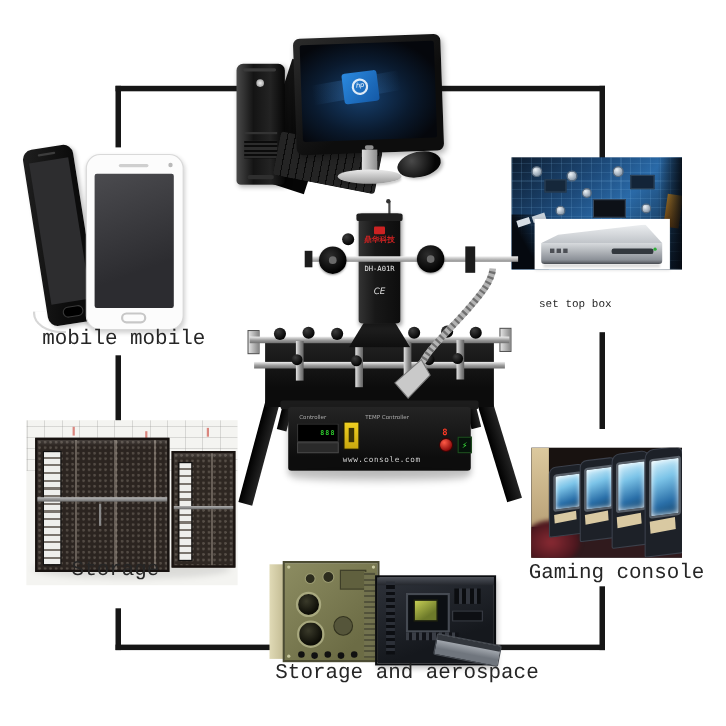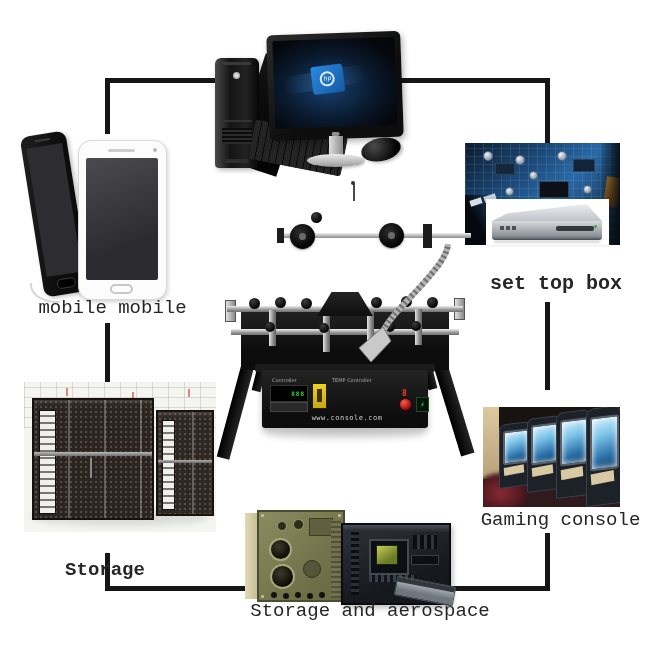--- a/index.html
+++ b/index.html
@@ -101,21 +101,21 @@
       <div class="abs" style="left:6px;top:22px;width:110px;height:19px;border-radius:0 0 3px 3px;background:linear-gradient(#d7dadd,#8b9097 80%,#4c5056);">
         <div class="abs" style="left:8px;top:5px;width:4px;height:4px;background:#4c4f55;"></div>
         <div class="abs" style="left:14px;top:5px;width:4px;height:4px;background:#4c4f55;"></div>
         <div class="abs" style="left:20px;top:5px;width:4px;height:4px;background:#4c4f55;"></div>
         <div class="abs" style="left:64px;top:5px;width:38px;height:5px;border-radius:2px;background:#33383e;"></div>
         <div class="abs" style="right:5px;top:4px;width:3px;height:3px;border-radius:50%;background:#2fae3a;"></div>
       </div>
       <div class="abs" style="left:8px;top:41px;width:106px;height:3px;background:rgba(0,0,0,.15);filter:blur(1px);"></div>
     </div>
   </div>
-  <div class="label" style="left:490px;top:272px;text-align:center;font-size:20px;font-weight:bold;">set top box</div>
+  <div class="label" style="left:490px;top:272px;text-align:center;font-size:10px;">set top box</div>
 
   <div class="grp" style="left:483px;top:407px;width:137px;height:100px;overflow:hidden;background:#181210;">
     <div class="abs" style="left:0;top:0;width:16px;height:100px;background:linear-gradient(#dcc99e,#ac9268);"></div>
     <div class="abs" style="left:0;top:72px;width:137px;height:28px;background:#301a1d;"></div>
     <div class="abs" style="left:-8px;top:66px;width:52px;height:40px;border-radius:50%;background:radial-gradient(#8a2a33,#45151c 70%);filter:blur(2px);"></div>
     <div class="abs" style="left:16px;top:16px;width:30px;height:62px;border-radius:6px 6px 2px 2px;background:#1d2128;border:1px solid #3b404b;transform:skewY(-7deg);">
       <div class="abs" style="left:3px;top:6px;width:22px;height:30px;border:2px solid #596069;border-radius:3px;background:linear-gradient(165deg,#d6f0fb 0%,#7cc4e8 35%,#2a6fa8 75%,#17486f);box-shadow:inset 0 0 5px #fff;"></div>
       <div class="abs" style="left:4px;top:42px;width:20px;height:8px;background:#d9c9a2;transform:rotate(-4deg);"></div>
     </div>
     <div class="abs" style="left:44px;top:10px;width:31px;height:72px;border-radius:6px 6px 2px 2px;background:#1d2128;border:1px solid #3b404b;transform:skewY(-7deg);">
@@ -177,21 +177,21 @@
     <div class="abs door" style="left:8px;top:16px;width:122px;height:122px;background-color:#2b2420;border:2px solid #171210;box-sizing:border-box;box-shadow:inset 0 3px 4px rgba(255,255,255,.12);">
       <div class="abs vent" style="left:5px;top:10px;width:15px;height:102px;border:1px solid #111;"></div>
       <div class="abs" style="left:0px;top:52px;width:118px;height:4px;background:linear-gradient(#b9b9b9,#6e6e6e);"></div>
       <div class="abs" style="left:56px;top:58px;width:2px;height:20px;background:#8a8a8a;"></div>
     </div>
     <div class="abs door" style="left:132px;top:28px;width:58px;height:106px;background-color:#2e2722;border:2px solid #191310;box-sizing:border-box;box-shadow:inset 0 3px 4px rgba(255,255,255,.12);">
       <div class="abs vent" style="left:4px;top:8px;width:11px;height:88px;border:1px solid #111;"></div>
       <div class="abs" style="left:0px;top:48px;width:54px;height:3px;background:linear-gradient(#b0b0b0,#696969);"></div>
     </div>
   </div>
-  <div class="label" style="left:45px;top:559px;width:120px;font-size:19px;font-weight:bold;">Storage</div>
+  <div class="label" style="left:45px;top:507px;width:120px;font-size:19px;">Storage</div>
 
   <div class="grp" style="left:225px;top:180px;width:240px;height:300px;">
 
     <div class="leg" style="left:34px;top:150px;width:9px;height:62px;transform:rotate(14deg);"></div>
     <div class="leg" style="left:196px;top:148px;width:9px;height:62px;transform:rotate(-14deg);"></div>
 
     <div class="leg" style="left:6px;top:168px;width:13px;height:112px;transform:rotate(15deg);"></div>
     <div class="leg" style="left:219px;top:162px;width:14px;height:115px;transform:rotate(-17deg);"></div>
 
     <div class="abs" style="left:16px;top:130px;width:208px;height:60px;background:linear-gradient(#222,#0c0c0c 70%);"></div>
@@ -213,20 +213,29 @@
     <div class="knob" style="left:40px;top:142px;width:10px;height:10px;"></div>
     <div class="knob" style="left:94px;top:143px;width:10px;height:10px;"></div>
     <div class="knob" style="left:160px;top:142px;width:10px;height:10px;"></div>
     <div class="knob" style="left:186px;top:141px;width:10px;height:10px;"></div>
 
     <div class="abs" style="left:92px;top:112px;width:56px;height:24px;background:linear-gradient(#242424,#0e0e0e);clip-path:polygon(26% 0,74% 0,100% 100%,0 100%);"></div>
 
     <div class="abs" style="left:128px;top:3px;width:2px;height:18px;background:#4a4a4a;"></div>
     <div class="abs" style="left:126px;top:1px;width:4px;height:4px;border-radius:50%;background:#333;"></div>
 
+    <div class="abs" style="left:101px;top:14px;width:38px;height:100px;border-radius:3px;background:linear-gradient(90deg,#333 0,#181818 40%,#0d0d0d);box-shadow:1px 2px 4px rgba(0,0,0,.4);">
+      <div class="abs" style="left:-2px;top:0;width:42px;height:7px;background:#1f1f1f;border-radius:2px;"></div>
+      <div class="abs" style="left:0;top:12px;width:38px;text-align:center;color:#cc2222;font-weight:bold;font-size:7px;font-family:'DejaVu Sans',sans-serif;line-height:7px;">
+        <div style="width:10px;height:7px;background:#cc2222;margin:0 auto 2px auto;border-radius:1px;"></div>
+        <span>鼎华科技</span>
+      </div>
+      <div class="abs" style="left:0;top:46px;width:38px;text-align:center;color:#e8e8e8;font-size:6.5px;font-family:'DejaVu Sans Mono',monospace;">DH-A01R</div>
+      <div class="abs" style="left:0;top:66px;width:38px;text-align:center;color:#dcdcdc;font-size:8px;font-style:italic;font-family:'DejaVu Sans',sans-serif;">CE</div>
+    </div>
 
     <div class="abs" style="left:56px;top:53px;width:190px;height:5px;background:linear-gradient(#f0f0f0,#8a8a8a);"></div>
     <div class="abs" style="left:52px;top:48px;width:7px;height:15px;background:#1c1c1c;"></div>
     <div class="abs" style="left:198px;top:44px;width:9px;height:24px;background:#1c1c1c;"></div>
     <div class="knob" style="left:86px;top:32px;width:11px;height:11px;"></div>
     <div class="disc" style="left:65px;top:44px;width:25px;height:25px;"></div>
     <div class="disc" style="left:154px;top:43px;width:25px;height:25px;"></div>
     <div class="abs" style="left:74px;top:53px;width:7px;height:7px;border-radius:50%;background:#6a6a6a;"></div>
     <div class="abs" style="left:163px;top:52px;width:7px;height:7px;border-radius:50%;background:#6a6a6a;"></div>
 

